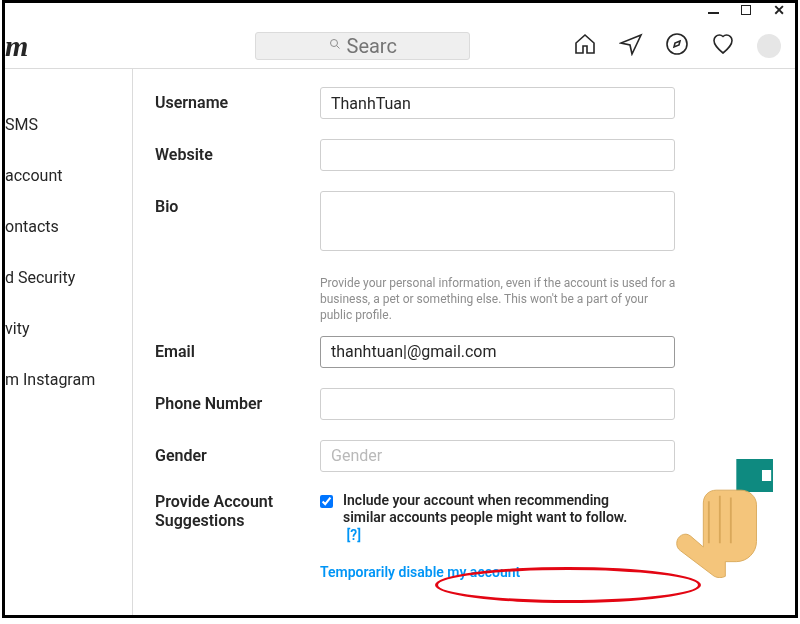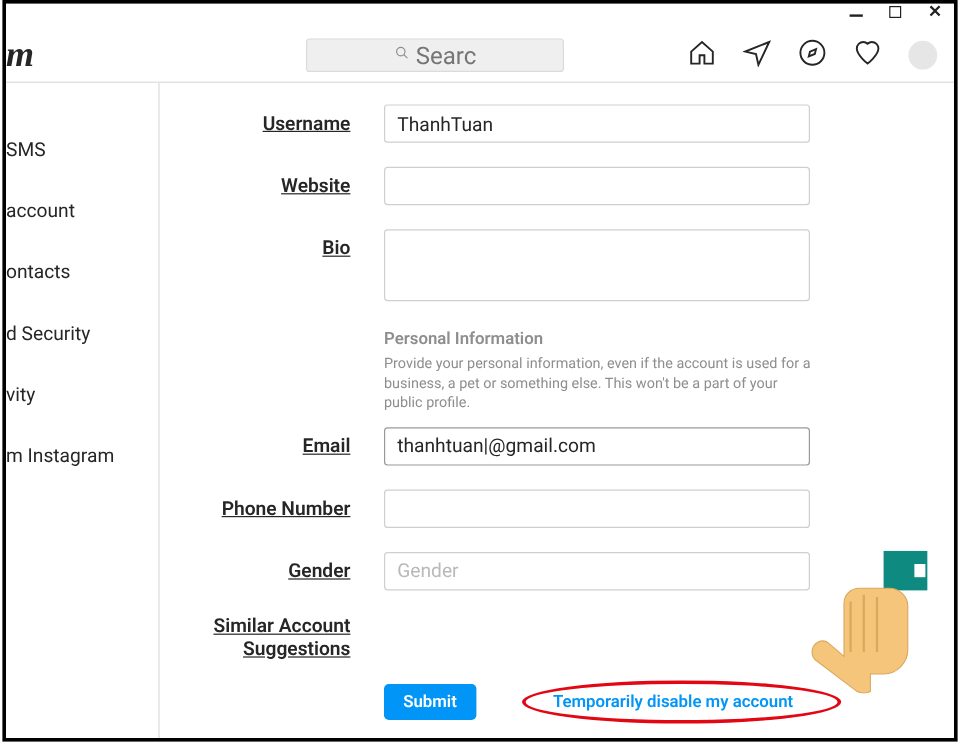--- a/index.html
+++ b/index.html
@@ -15,21 +15,21 @@
   .search-wrap .mag { color:#8e8e8e; font-size:12px;}
   .search-wrap input { border:none; background:transparent; outline:none; font-size:20px; color:#8e8e8e; width:50px; text-align:left;}
   .nav-icons { margin-left:auto; display:flex; align-items:center; gap:22px; color:#262626;}
   .nav-icons svg { width:24px; height:24px; stroke:#262626; fill:none; stroke-width:1.6;}
   .avatar { width:24px; height:24px; border-radius:50%; background:#e6e6e6; }
   .content { display:flex; height: calc(100% - 66px);}
   .sidebar { width:128px; border-right:1px solid #dbdbdb; padding-top:30px; overflow:hidden;}
   .sidebar .item { padding: 16px 0 16px 0; font-size:16px; color:#262626; white-space:nowrap; }
   .main { flex:1; padding: 18px 22px 0 22px; position:relative;}
   .form-row { display:flex; align-items: flex-start; margin-bottom: 20px; }
-  .form-label { width: 165px; text-align:right; padding-right: 28px; font-weight:600; font-size:16px; color:#262626; padding-top:6px;text-decoration:underline;}
+  .form-label { width: 165px; padding-right: 28px; font-weight:600; font-size:16px; color:#262626; padding-top:6px;}
   .form-field { flex:1; }
   .tinput { width: 355px; height:32px; border:1px solid #cfcfcf; border-radius:3px; padding: 0 10px; font-size:16px; color:#262626; background:#fff;}
   .tarea { width:355px; height:60px; border:1px solid #cfcfcf; border-radius:3px; padding:6px 10px; font-size:16px; color:#262626; resize:none;}
   .section-head { font-size:14px; color:#8e8e8e; font-weight:600; margin-bottom:4px;}
   .section-desc { font-size:12px; color:#8e8e8e; line-height:1.35; max-width:360px;}
   .placeholder-gray::placeholder { color:#b9b9b9; }
   .chk-row { display:flex; align-items:flex-start; gap:10px; max-width:310px;}
   .chk-row input { margin-top:3px;}
   .chk-label { font-size:14px; font-weight:600; color:#262626; line-height:1.25;}
   .help-link { color:#0095f6; font-weight:600;}
@@ -116,21 +116,20 @@
       <div class="form-row">
         <div class="form-label">Bio</div>
         <div class="form-field">
           <textarea class="tarea" style=""></textarea>
         </div>
       </div>
 
       <div class="form-row" style="margin-bottom:12px;">
         <div class="form-label"></div>
         <div class="form-field">
-          <div class="section-head">Personal Information</div>
           <div class="section-desc">Provide your personal information, even if the account is used for a business, a pet or something else. This won't be a part of your public profile.</div>
         </div>
       </div>
 
       <div class="form-row">
         <div class="form-label">Email</div>
         <div class="form-field">
           <input class="tinput" style="border-color: rgb(153, 153, 153);" value="thanhtuan|@gmail.com">
         </div>
       </div>
@@ -144,27 +143,35 @@
 
       <div class="form-row">
         <div class="form-label">Gender</div>
         <div class="form-field">
           <input class="tinput placeholder-gray" placeholder="Gender" style="">
         </div>
       </div>
 
       <div class="form-row" style="align-items:flex-start;">
         <div class="form-label" style="line-height:1.2; padding-top:0;">
-          <span>Similar Account</span><br>
+          <span>Provide Account</span><br>
           <span>Suggestions</span>
+        </div>
+        <div class="form-field">
+          <div class="chk-row">
+            <input type="checkbox" checked="" style="">
+            <div class="chk-label">
+              <span>Include your account when recommending similar accounts people might want to follow.</span>
+              &nbsp;<span class="help-link">[?]</span>
+            </div>
+          </div>
         </div>
       </div>
 
       <div class="submit-row">
-        <button class="btn-submit">Submit</button>
         <span class="disable-link">Temporarily disable my account</span>
       </div>
 
       <div class="highlight-oval" style="left:302px; top:498px;"></div>
       <div class="pointer-hand" style="left:530px; top:390px;">
         <svg viewBox="0 0 120 130">
           <rect x="80" y="0" width="40" height="36" fill="#0e8a80"></rect>
           <rect x="108" y="12" width="10" height="12" fill="#fff"></rect>
           <path d="M85 34 L58 34 C50 34 44 40 44 48 L44 96 L30 84 C24 79 15 84 15 92 C15 95 16 98 19 100 L56 128 C60 130 64 130 68 128 L68 112 L80 112 C92 112 102 102 102 90 L102 50 C102 41 94 34 85 34 Z" fill="#f4c57b" stroke="#d9a85a" stroke-width="1"></path>
           <path d="M50 46 L50 92 M62 40 L62 92 M74 42 L74 92" stroke="#d9a85a" stroke-width="2" fill="none"></path>

